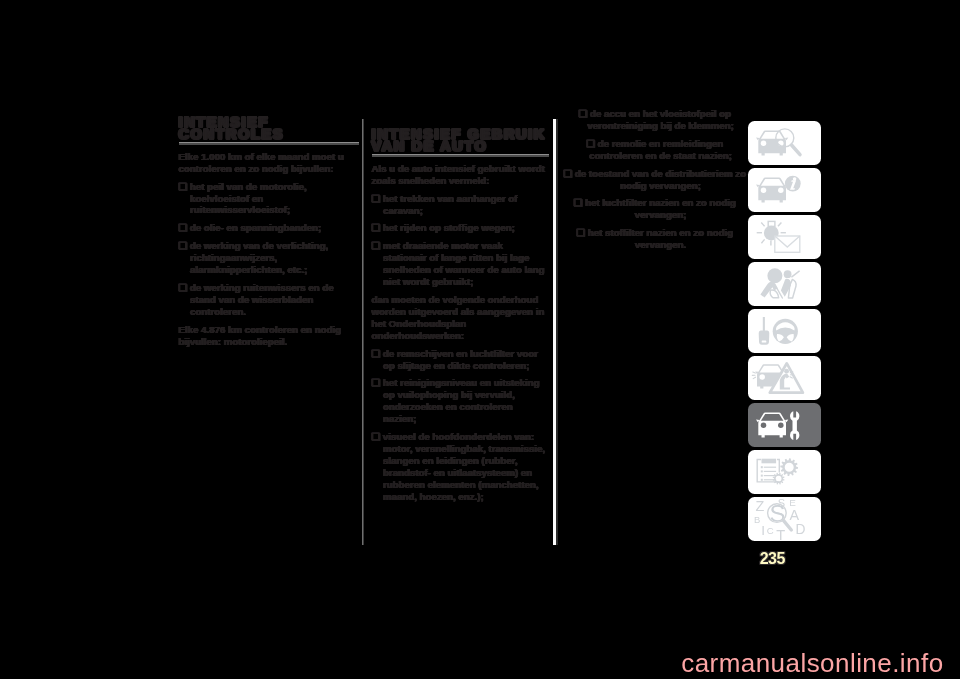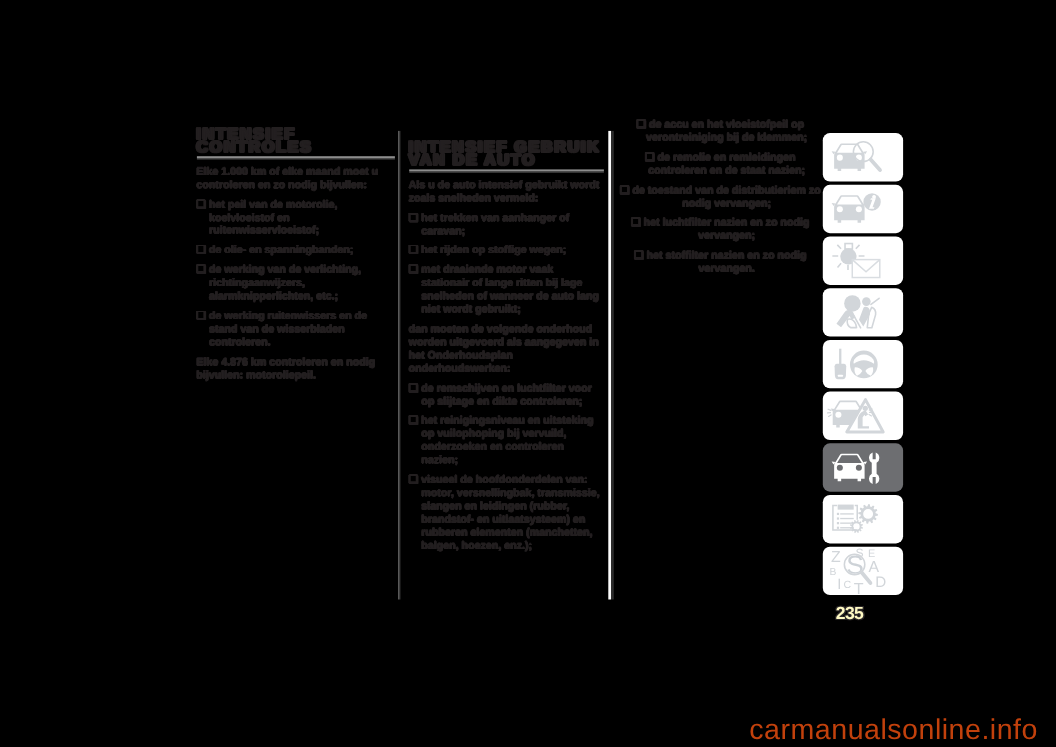--- a/index.html
+++ b/index.html
@@ -17,21 +17,21 @@
   .p.first{margin-top:0;}
   .ind{padding-left:11.5px;text-indent:-11.5px;box-sizing:border-box;}
   .vline{position:absolute;top:119px;height:426px;}
   .vline-a{left:362px;width:2.3px;background:linear-gradient(to right,#6f6f6f 0,#6f6f6f 45%,#3c3c3c 45%,#3c3c3c 100%);}
   .vline-b{left:552.6px;width:5.6px;background:linear-gradient(to right,#fcfcfc 0,#fcfcfc 52%,#2c2c2c 52%,#2c2c2c 100%);}
   .sidebar{position:absolute;left:747.8px;top:121px;width:73.3px;height:420px;}
   .tab{position:absolute;left:0;width:73.3px;height:44px;background:#ffffff;border-radius:6.5px;}
   .tab.active{background:#6d6e71;}
   .tab svg{position:absolute;left:0;top:0;display:block;}
   .pageno{position:absolute;left:759.8px;top:550.5px;font-size:16px;line-height:16px;font-weight:bold;color:#fef9c3;letter-spacing:-0.6px;text-shadow:1.2px 0 0 #2b2728,-1.2px 0 0 #2b2728,0 0.9px 0 #2b2728,0 -0.9px 0 #2b2728,1.0px 0.8px 0 #2b2728,-1.0px -0.8px 0 #2b2728,1.0px -0.8px 0 #2b2728,-1.0px 0.8px 0 #2b2728;}
-  .wm{position:absolute;left:0;top:649.5px;width:943.6px;text-align:right;color:#c2410c;font-size:26px;line-height:26px;letter-spacing:0.45px;font-weight:400;}
+  .wm{position:absolute;left:0;top:649.5px;width:943.6px;text-align:right;color:#fca5a5;font-size:26px;line-height:26px;letter-spacing:0.45px;font-weight:400;}
 </style>
 </head>
 <body>
 
 <div class="page">
 <div class="col col-left">
  <div class="heading"><span>INTENSIEF</span><br><span>CONTROLES</span></div>
  <div class="rule"></div>
  <div class="p">Elke 1.000 km of elke maand moet u controleren en zo nodig bijvullen:</div>
  <div class="p ind"><span>❑</span> <span>het peil van de motorolie, koelvloeistof en ruitenwisservloeistof;</span></div>
@@ -43,21 +43,21 @@
 <div class="col col-mid">
  <div class="heading"><span>INTENSIEF GEBRUIK</span><br><span>VAN DE AUTO</span></div>
  <div class="rule"></div>
  <div class="p">Als u de auto intensief gebruikt wordt zoals snelheden vermeld:</div>
  <div class="p ind"><span>❑</span> <span>het trekken van aanhanger of caravan;</span></div>
  <div class="p ind"><span>❑</span> <span>het rijden op stoffige wegen;</span></div>
  <div class="p ind"><span>❑</span> <span>met draaiende motor vaak stationair of lange ritten bij lage snelheden of wanneer de auto lang niet wordt gebruikt;</span></div>
  <div class="p">dan moeten de volgende onderhoud worden uitgevoerd als aangegeven in het Onderhoudsplan onderhoudswerken:</div>
  <div class="p ind"><span>❑</span> <span>de remschijven en luchtfilter voor op slijtage en dikte controleren;</span></div>
  <div class="p ind"><span>❑</span> <span>het reinigingsniveau en uitsteking op vuilophoping bij vervuild, onderzoeken en controleren nazien;</span></div>
- <div class="p ind"><span>❑</span> <span>visueel de hoofdonderdelen van: motor, versnellingbak, transmissie, slangen en leidingen (rubber, brandstof- en uitlaatsysteem) en rubberen elementen (manchetten, balgen, hoezen, enz.);</span></div>
+ <div class="p ind"><span>❑</span> <span>visueel de hoofdonderdelen van: motor, versnellingbak, transmissie, slangen en leidingen (rubber, brandstof- en uitlaatsysteem) en rubberen elementen (manchetten, maand, hoezen, enz.);</span></div>
 </div>
 <div class="col col-right">
  <div class="p ind first"><span>❑</span> <span>de accu en het vloeistofpeil op verontreiniging bij de klemmen;</span></div>
  <div class="p ind"><span>❑</span> <span>de remolie en remleidingen controleren en de staat nazien;</span></div>
  <div class="p ind"><span>❑</span> <span>de toestand van de distributieriem zo nodig vervangen;</span></div>
  <div class="p ind"><span>❑</span> <span>het luchtfilter nazien en zo nodig vervangen;</span></div>
  <div class="p ind"><span>❑</span> <span>het stoffilter nazien en zo nodig vervangen.</span></div>
 </div>
 <div class="vline vline-a"></div>
 <div class="vline vline-b"></div>

